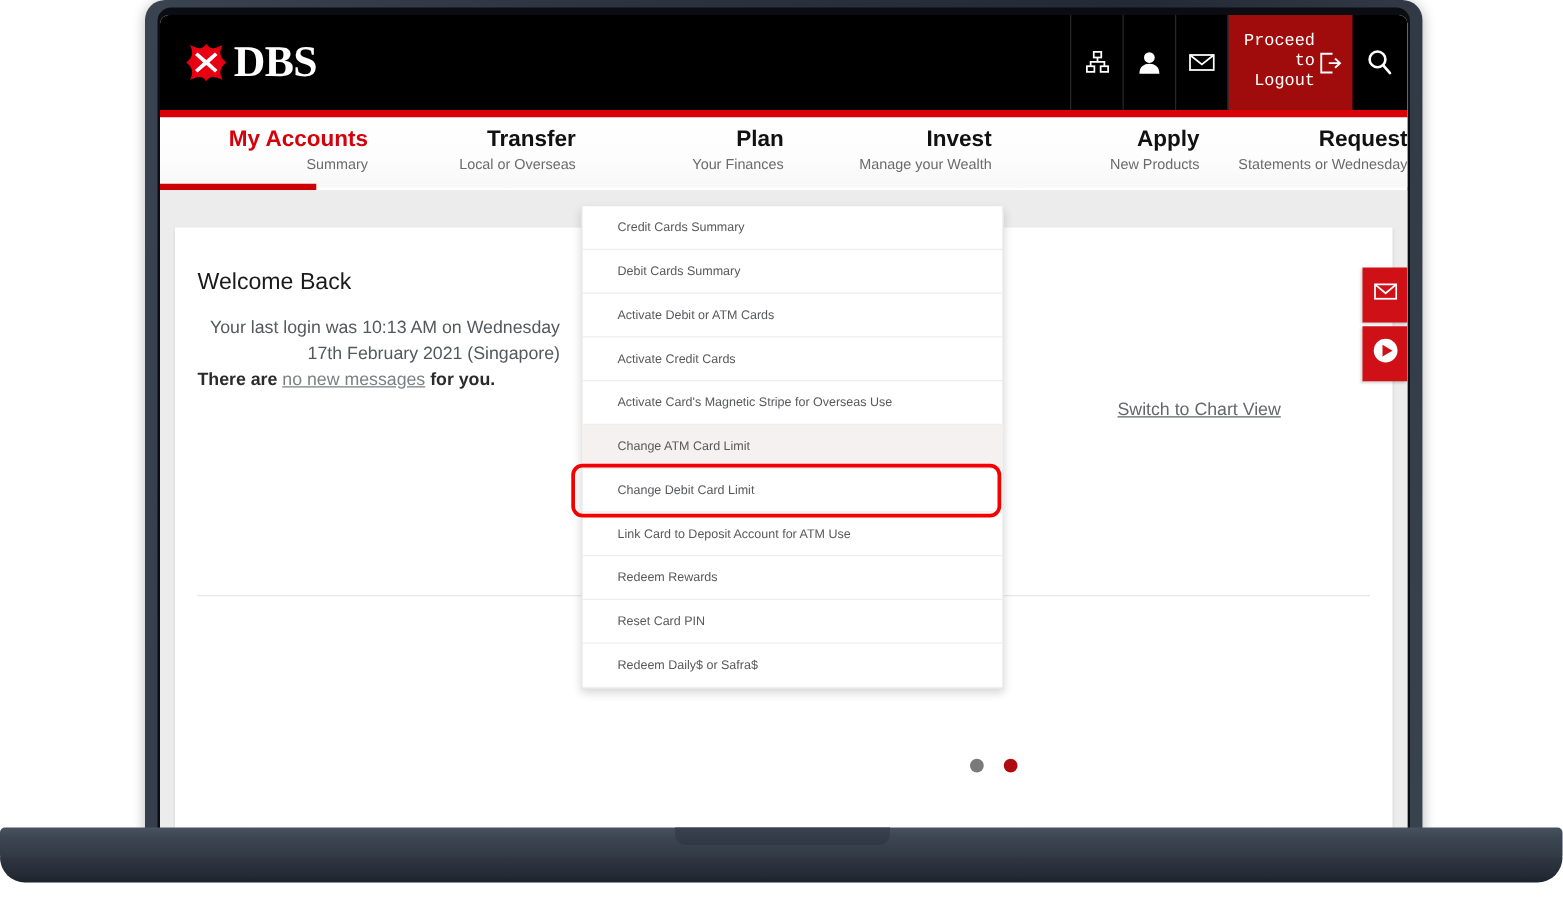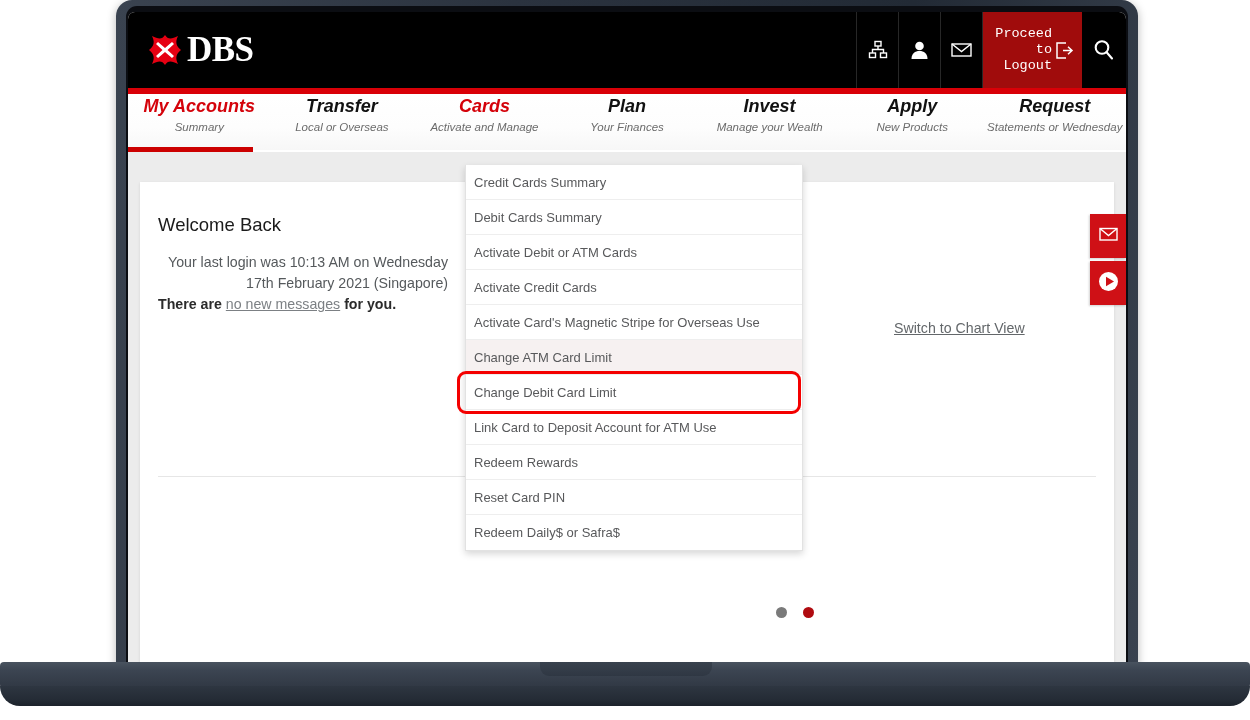--- a/index.html
+++ b/index.html
@@ -75,21 +75,21 @@
   .search-ico { width: 44px; display: flex; align-items: center; justify-content: center; color:#fff; }
   .hdr-rule { position: absolute; left: 0; top: 76px; width: 998px; height: 6px; background: #d90007; }
 
   
   .nav {
     position: absolute; left: 0; top: 82px; width: 998px; height: 56px;
     background: linear-gradient(180deg,#ffffff 0%,#fdfdfd 60%,#f7f7f7 100%);
     display: flex;
   }
   .nav-tab {
-    flex: 1; text-align: center; position: relative; font-style: italic;
+    flex: 1; text-align: right; padding-top: 5px; position: relative;
   }
   .nav-tab .t1 { font-size: 18px; font-weight: bold; color: #111; line-height: 24px; }
   .nav-tab .t2 { font-size: 11.5px; color: #6b6b6b; line-height: 16px; margin-top: 1px; }
   .nav-tab.active .t1, .nav-tab.hovered .t1 { color: #d4020a; }
   .nav-underline {
     position: absolute; left: 0; top: 135px; width: 125px; height: 5px; background: #cc0000;
   }
   .nav-shadow {
     position: absolute; left: 0; top: 140px; width: 998px; height: 6px;
     background: linear-gradient(180deg,rgba(0,0,0,.09),rgba(0,0,0,0));
@@ -140,22 +140,22 @@
 
   
   .dropdown {
     position: absolute; left: 337px; top: 13px; width: 338px;
     background: #ffffff;
     border: 1px solid #e2e2e2; border-top: none;
     box-shadow: 0 3px 7px rgba(0,0,0,.16);
     z-index: 20;
   }
   .dd-item {
-    height: 35px; line-height: 35px; padding-left: 8px;
-    font-size: 13px; color: #58595b;
+    height: 35px; line-height: 35px; padding-left: 28px;
+    font-size: 10px; color: #58595b;
     border-bottom: 1px solid #eeeeee; position: relative;
     white-space: nowrap;
   }
   .dd-item:last-child { border-bottom: none; }
   .dd-item.hover { background: #f6f1f1; }
   .dd-item.marked { z-index: 3; }
   .dd-mark {
     position: absolute; left: -9px; top: -4px; width: 344px; height: 43px;
     border: 3.5px solid #f40000; border-radius: 9px; pointer-events: none;
   }
@@ -222,24 +222,20 @@
     <div class="hdr-rule"></div>
 
     <div class="nav">
       <div class="nav-tab active">
         <div class="t1">My Accounts</div>
         <div class="t2">Summary</div>
       </div>
       <div class="nav-tab">
         <div class="t1">Transfer</div>
         <div class="t2">Local or Overseas</div>
-      </div>
-      <div class="nav-tab hovered">
-        <div class="t1">Cards</div>
-        <div class="t2">Activate and Manage</div>
       </div>
       <div class="nav-tab">
         <div class="t1">Plan</div>
         <div class="t2">Your Finances</div>
       </div>
       <div class="nav-tab">
         <div class="t1">Invest</div>
         <div class="t2">Manage your Wealth</div>
       </div>
       <div class="nav-tab">

